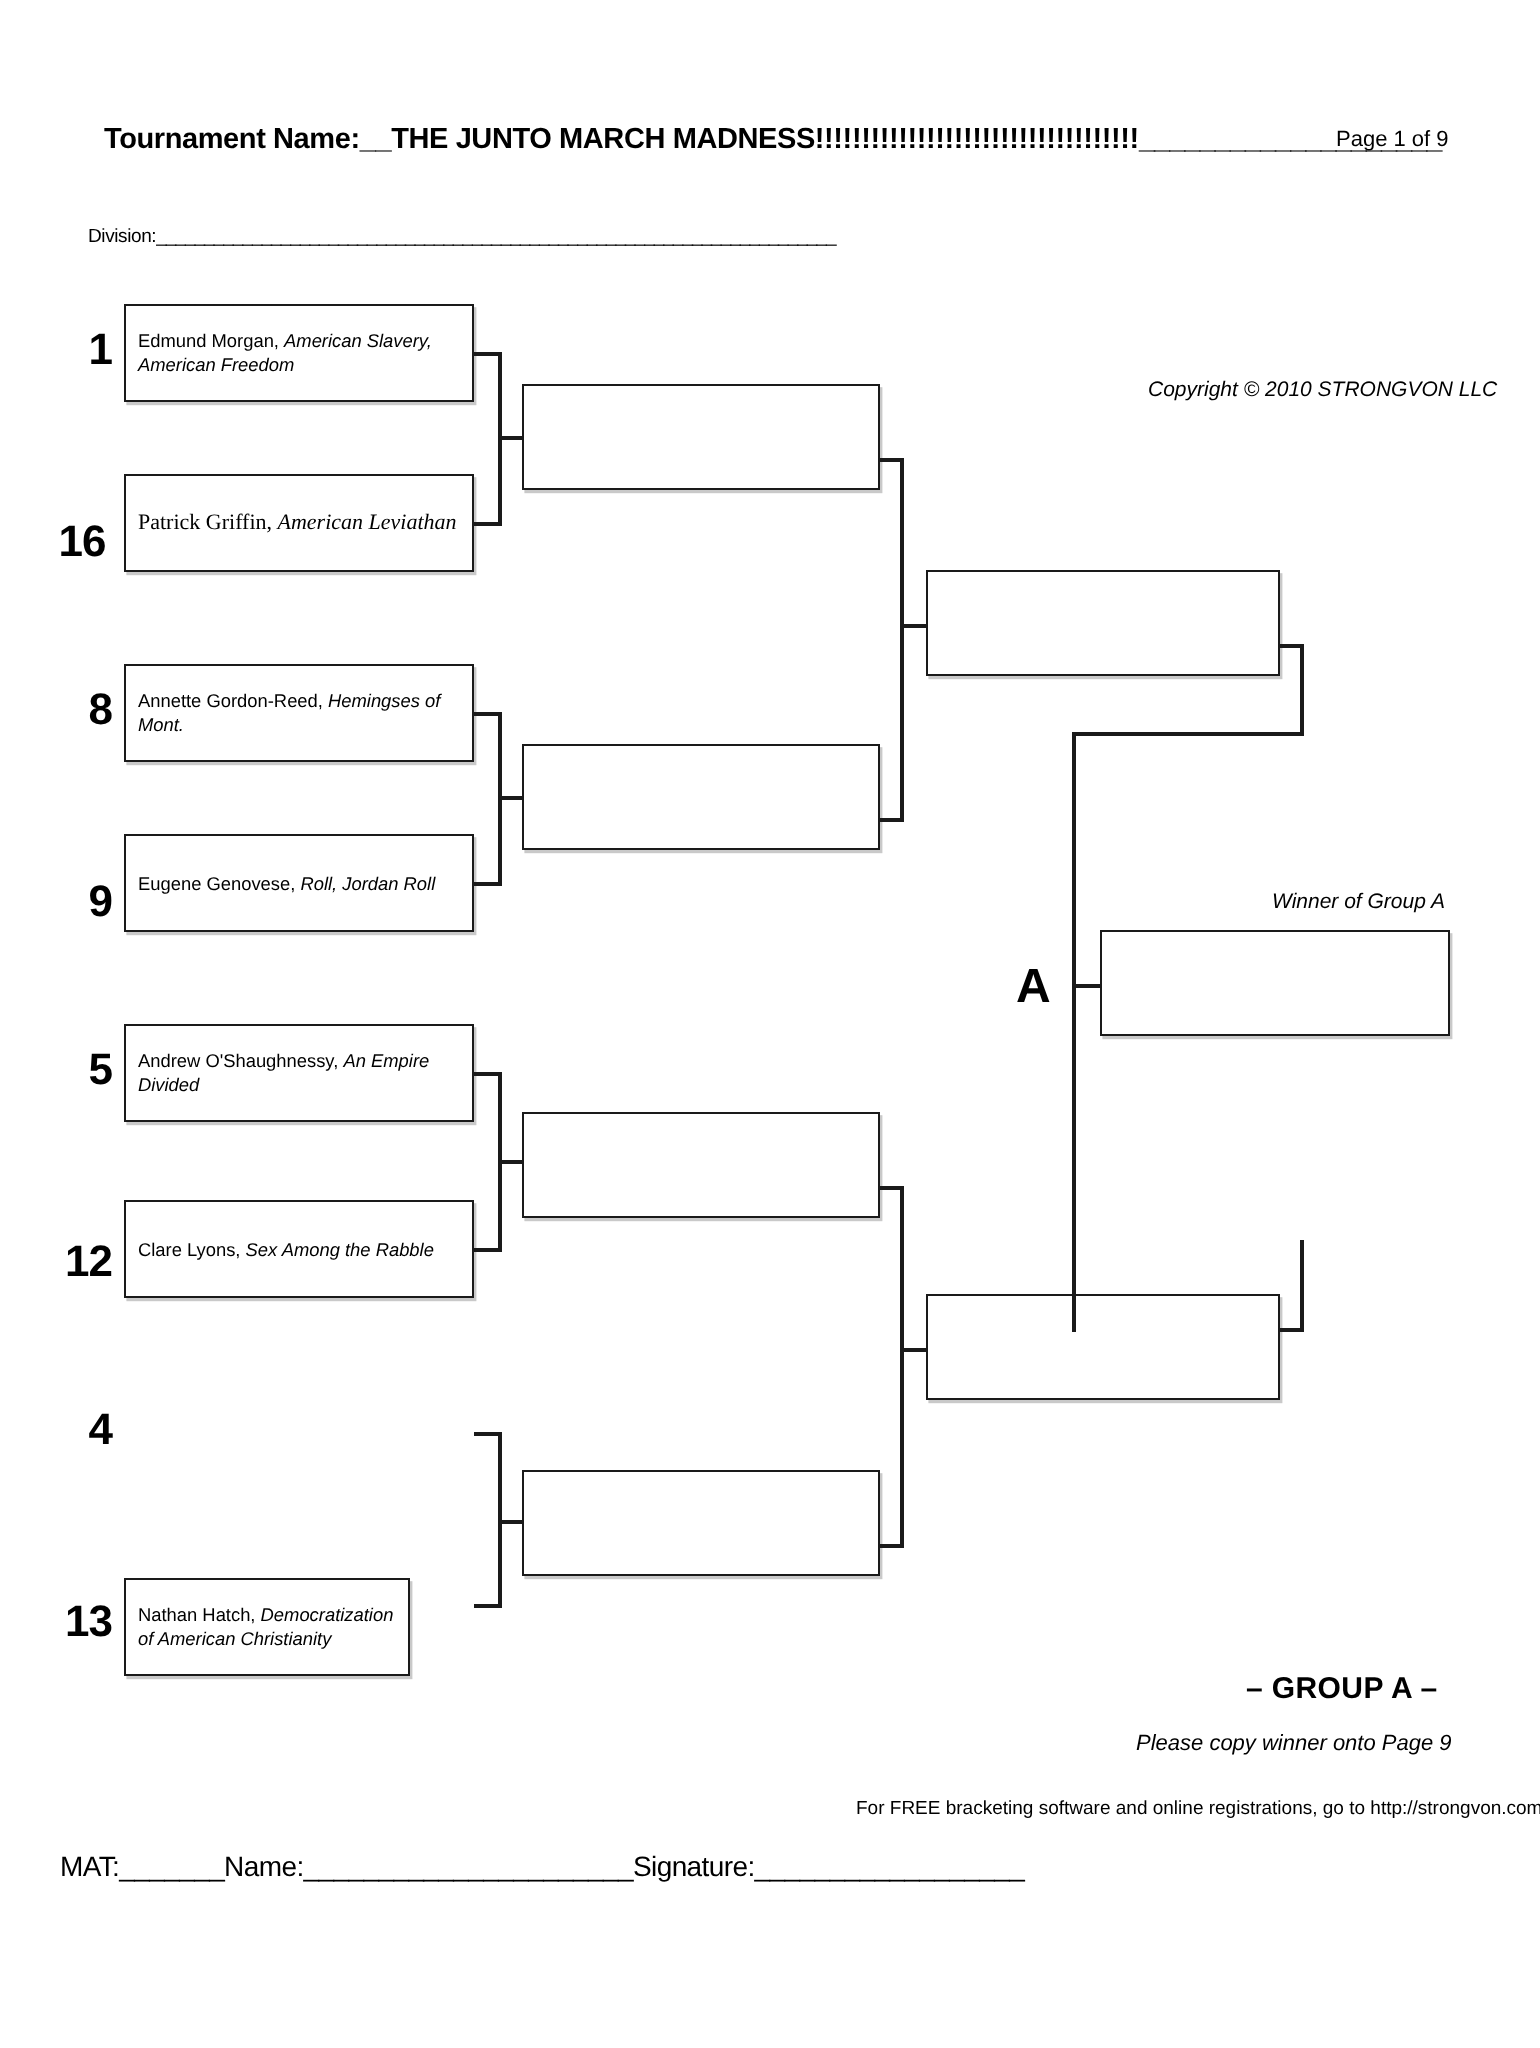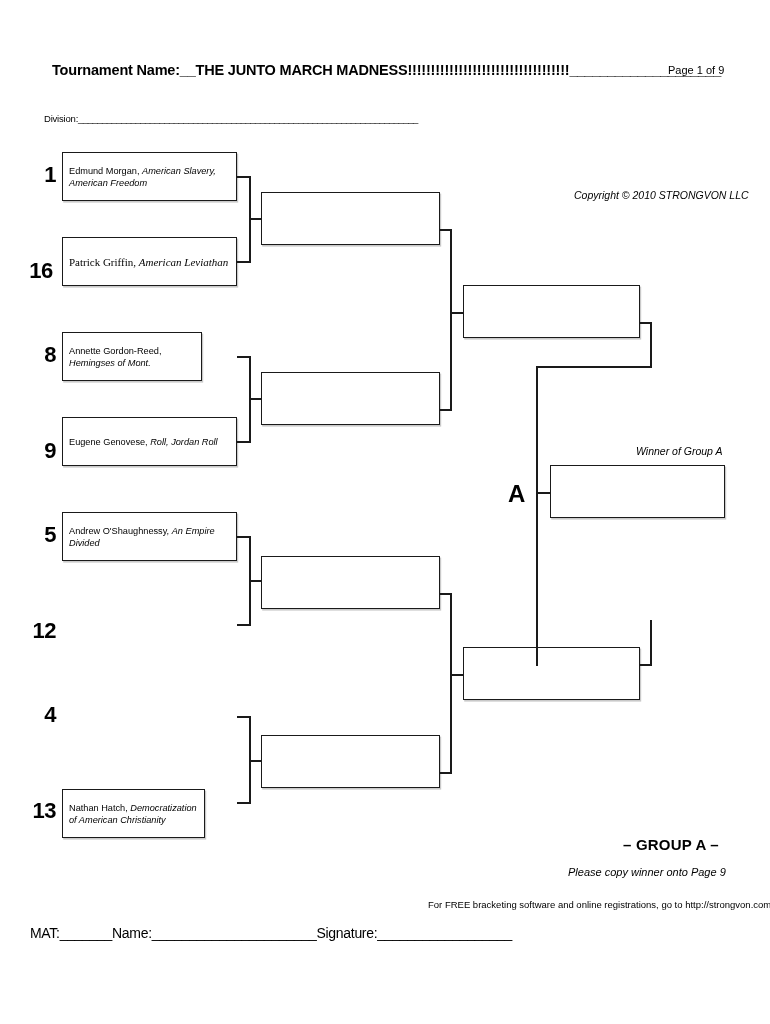--- a/index.html
+++ b/index.html
@@ -182,28 +182,31 @@
   <div class="seed" style="left:26px; top:618px;">12</div>
   <div class="seed" style="left:26px; top:702px;">4</div>
   <div class="seed" style="left:26px; top:798px;">13</div>
 
   <div class="slot" style="left:62px; top:152px; width:175px; height:49px;padding-left:39px;">
     <div class="txt"><span>Edmund Morgan, </span><span class="work">American Slavery, American Freedom</span></div>
   </div>
   <div class="slot serif" style="left:62px; top:237px; width:175px; height:49px;">
     <div class="txt"><span>Patrick Griffin, </span><span class="work">American Leviathan</span></div>
   </div>
-  <div class="slot" style="left:62px; top:332px; width:140px; height:49px;">
+  <div class="slot" style="left:62px; top:332px; width:175px; height:49px;">
     <div class="txt"><span>Annette Gordon-Reed, </span><span class="work">Hemingses of Mont.</span></div>
   </div>
   <div class="slot" style="left:62px; top:512px; width:175px; height:49px;">
     <div class="txt"><span>Andrew O'Shaughnessy, </span><span class="work">An Empire Divided</span></div>
   </div>
   <div class="slot" style="left:62px; top:417px; width:175px; height:49px;">
     <div class="txt"><span>Eugene Genovese, </span><span class="work">Roll, Jordan Roll</span></div>
+  </div>
+  <div class="slot" style="left:62px; top:600px; width:175px; height:49px;">
+    <div class="txt"><span>Clare Lyons, </span><span class="work">Sex Among the Rabble</span></div>
   </div>
   <div class="slot" style="left:62px; top:789px; width:143px; height:49px;">
     <div class="txt"><span>Nathan Hatch, </span><span class="work">Democratization of American Christianity</span></div>
   </div>
 
   <div class="hline" style="left:237px; top:176px; width:14px;"></div>
   <div class="hline" style="left:237px; top:261px; width:14px;"></div>
   <div class="vline" style="left:249px; top:176px; height:87px;"></div>
   <div class="hline" style="left:249px; top:218px; width:14px;"></div>
 

